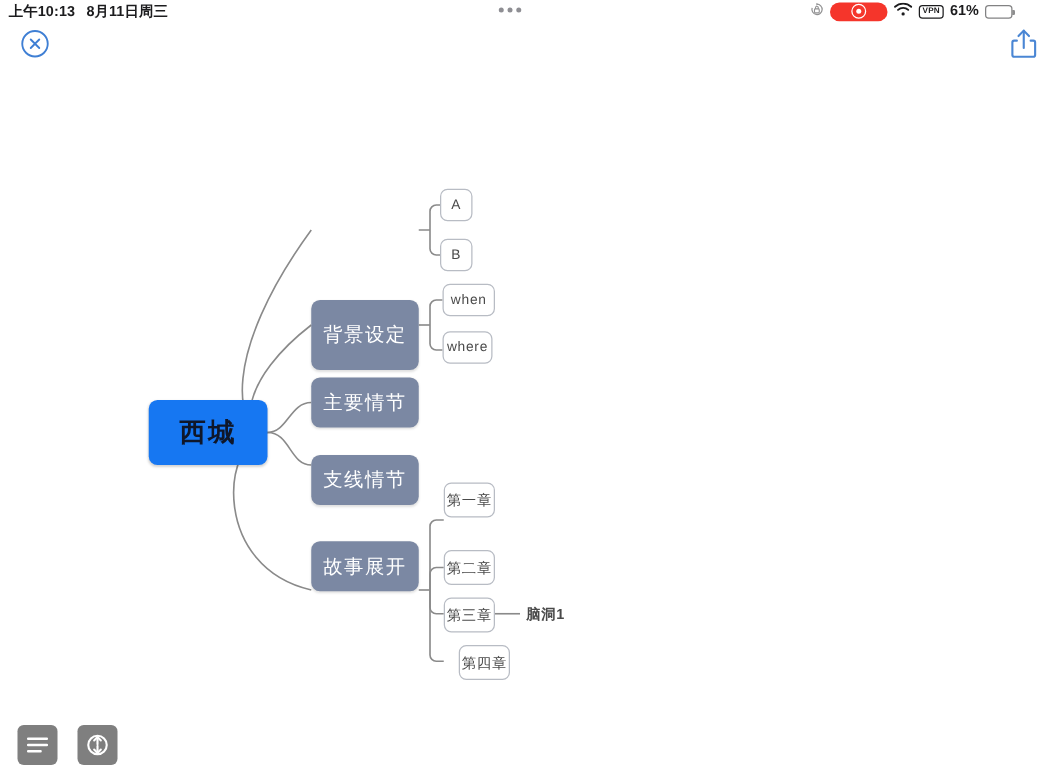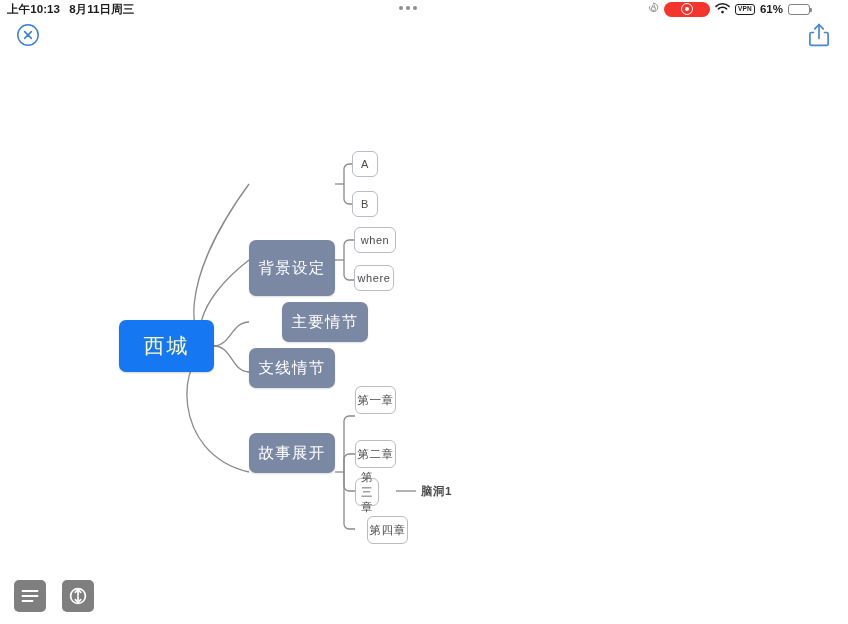--- a/index.html
+++ b/index.html
@@ -151,24 +151,24 @@
   .node {
     position: absolute;
     box-sizing: border-box;
     display: flex;
     align-items: center;
     justify-content: center;
     cursor: pointer;
   }
   .node-root {
     background: #1677f2;
-    color: #fef9c3;
+    color: #0f172a;
     border-radius: 7px;
     font-size: 21px;
-    font-weight: normal;
+    font-weight: bold;
     letter-spacing: 2px;
     box-shadow: 0 1px 2px rgba(0,0,0,.18);
   }
   .node-branch {
     background: #7b88a3;
     color: #ffffff;
     border-radius: 7px;
     font-size: 15.5px;
     letter-spacing: 1.2px;
     box-shadow: 0 1px 2px rgba(0,0,0,.13);
@@ -298,33 +298,33 @@
       <path d="M344 418 V 432 a5 5 0 0 0 5 5 H 355"></path>
       <path d="M344 418 V 470 a5 5 0 0 0 5 5 H 355"></path>
 
       <path d="M396 437 H 416"></path>
     </g>
   </svg>
 
   <div class="node node-root" style="left:119px; top:266px; width:95px; height:52px;">西城</div>
 
   <div class="node node-branch" style="left:249px; top:186px; width:86px; height:56px;">背景设定</div>
-  <div class="node node-branch" style="left:249px; top:248px; width:86px; height:40px;margin-left:33px;">主要情节</div>
-  <div class="node node-branch" style="left:249px; top:294px; width:86px; height:40px;">支线情节</div>
+  <div class="node node-branch" style="left:249px; top:248px; width:86px; height:40px;">主要情节</div>
+  <div class="node node-branch" style="left:249px; top:310px; width:86px; height:40px;">支线情节</div>
   <div class="node node-branch" style="left:249px; top:379px; width:86px; height:40px;">故事展开</div>
 
   <div class="node node-leaf" style="left:352px; top:97px; width:26px; height:26px;">A</div>
   <div class="node node-leaf" style="left:352px; top:137px; width:26px; height:26px;">B</div>
 
   <div class="node node-leaf" style="left:354px; top:173px; width:42px; height:26px;">when</div>
   <div class="node node-leaf" style="left:354px; top:211px; width:40px; height:26px;">where</div>
 
   <div class="node node-leaf leaf-cn" style="left:355px; top:332px; width:41px; height:28px;">第一章</div>
   <div class="node node-leaf leaf-cn" style="left:355px; top:386px; width:41px; height:28px;">第二章</div>
-  <div class="node node-leaf leaf-cn" style="left:355px; top:424px; width:24px; height:28px;text-align:center;">第三章</div>
+  <div class="node node-leaf leaf-cn" style="left:355px; top:424px; width:41px; height:28px;text-align:center;">第三章</div>
   <div class="node node-leaf leaf-cn" style="left:367px; top:462px; width:41px; height:28px;">第四章</div>
 
   <div class="node-text-plain" style="left:421px; top:430px;font-weight:bold;">脑洞1</div>
 </div>
 
 <div class="bottombar">
   <div class="tool-btn">
     <svg width="18" height="14" viewBox="0 0 18 14">
       <path d="M1.5 2 H16.5 M1.5 7 H16.5 M1.5 12 H11.5" stroke="#ffffff" stroke-width="1.9" stroke-linecap="round"></path>
     </svg>

